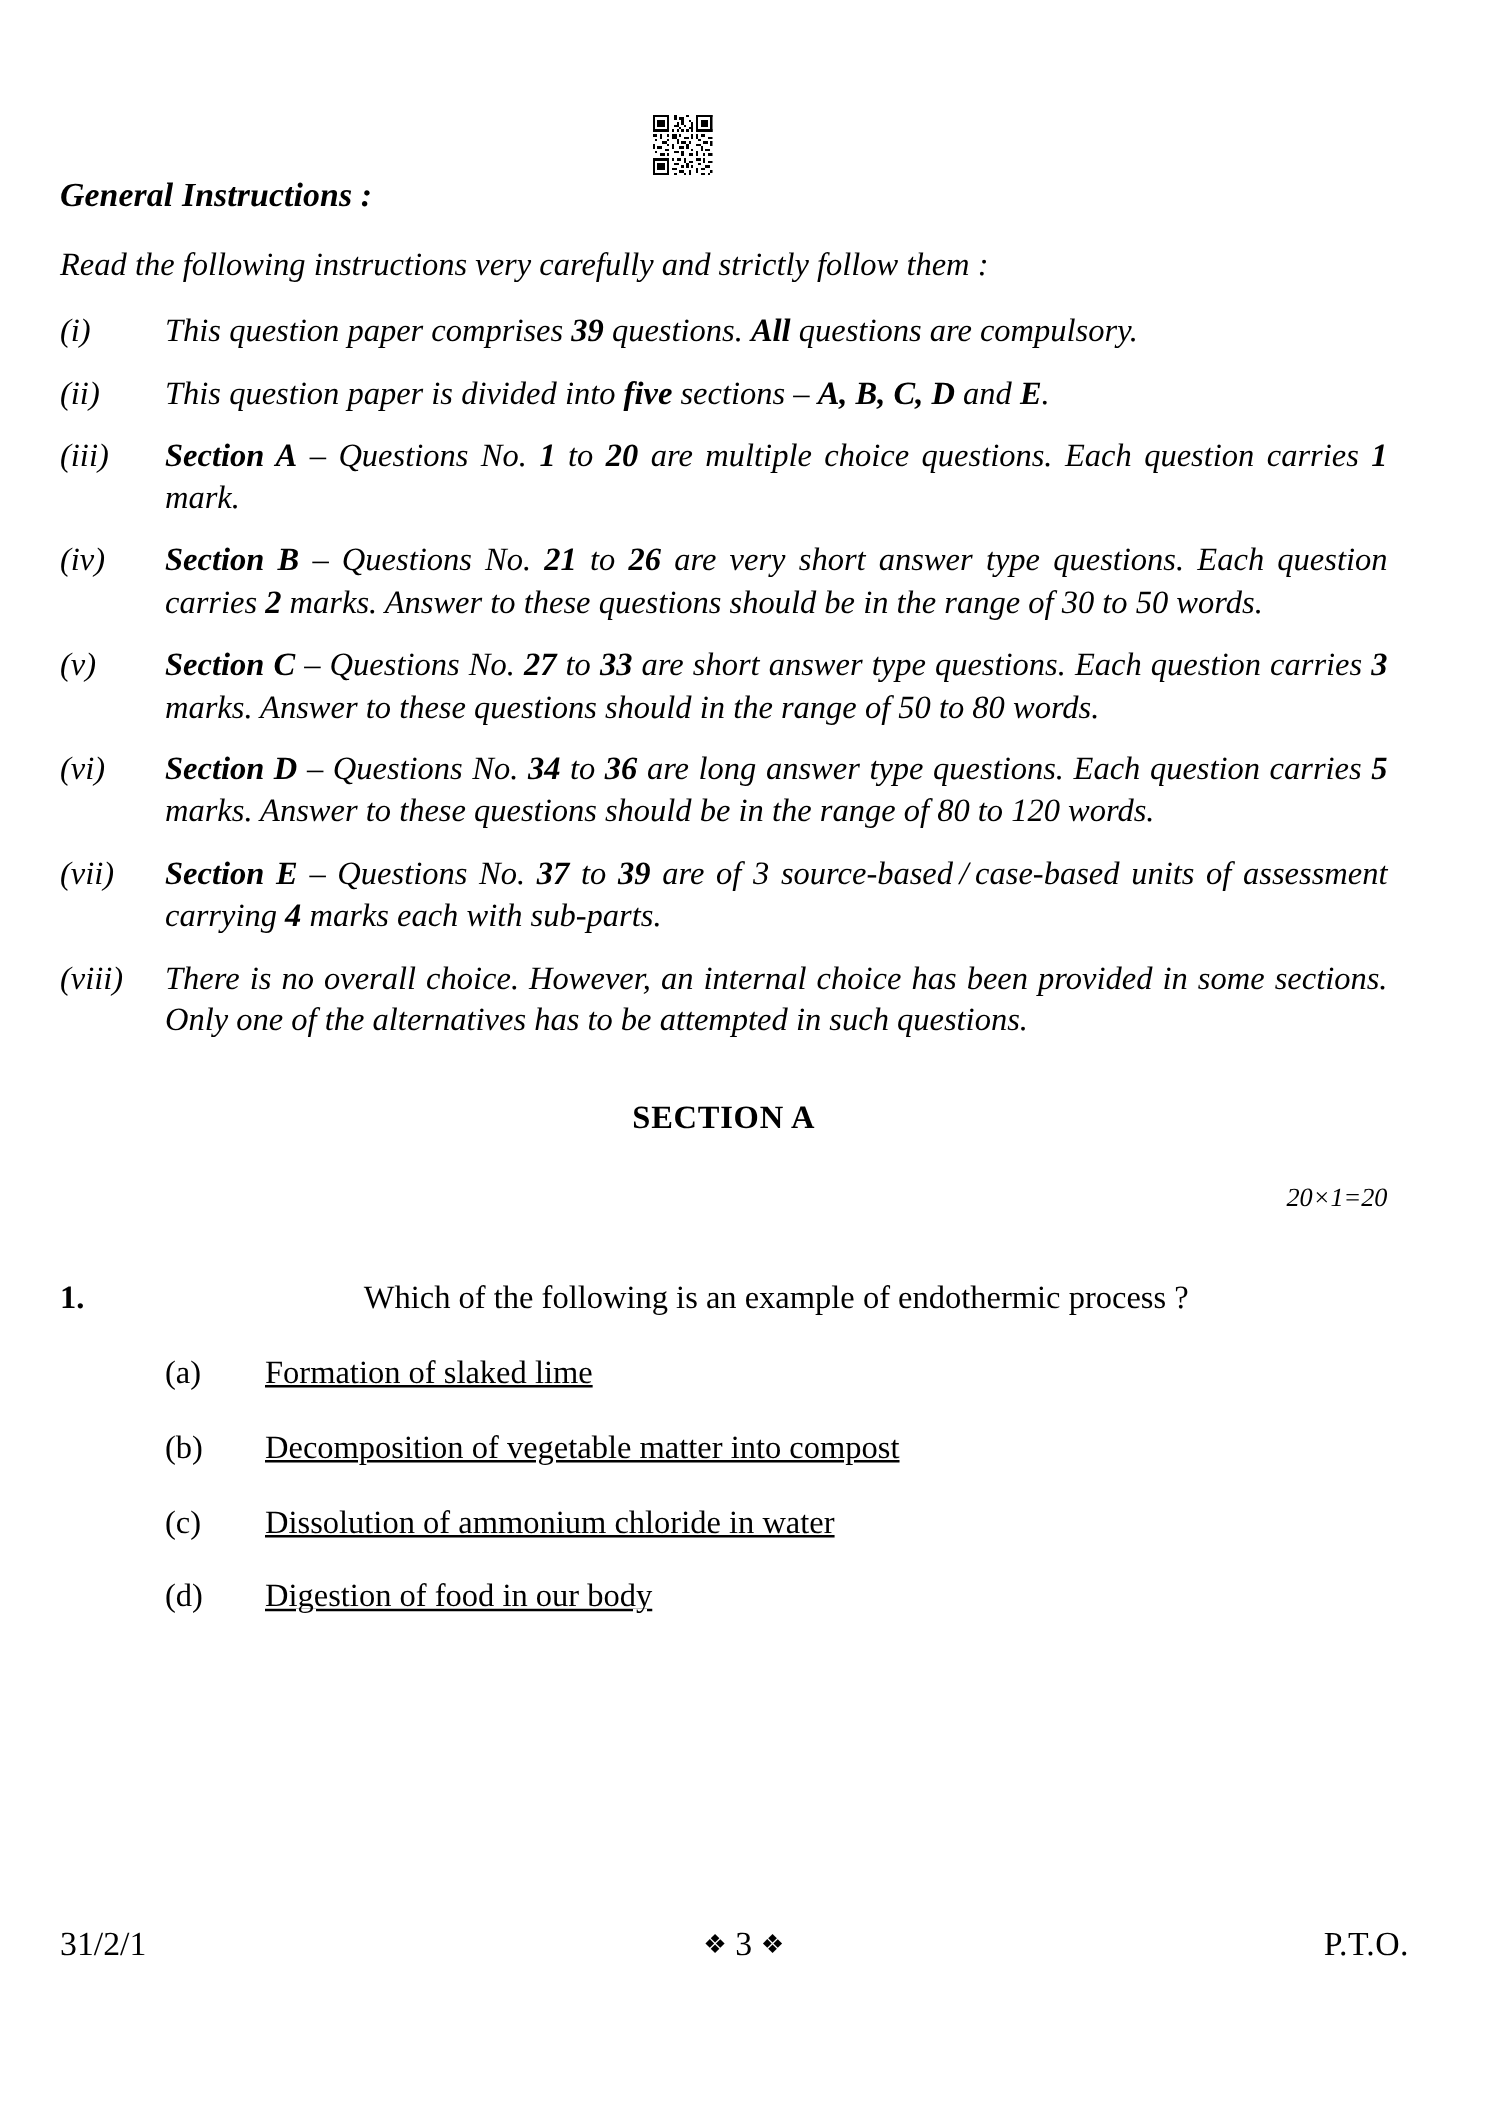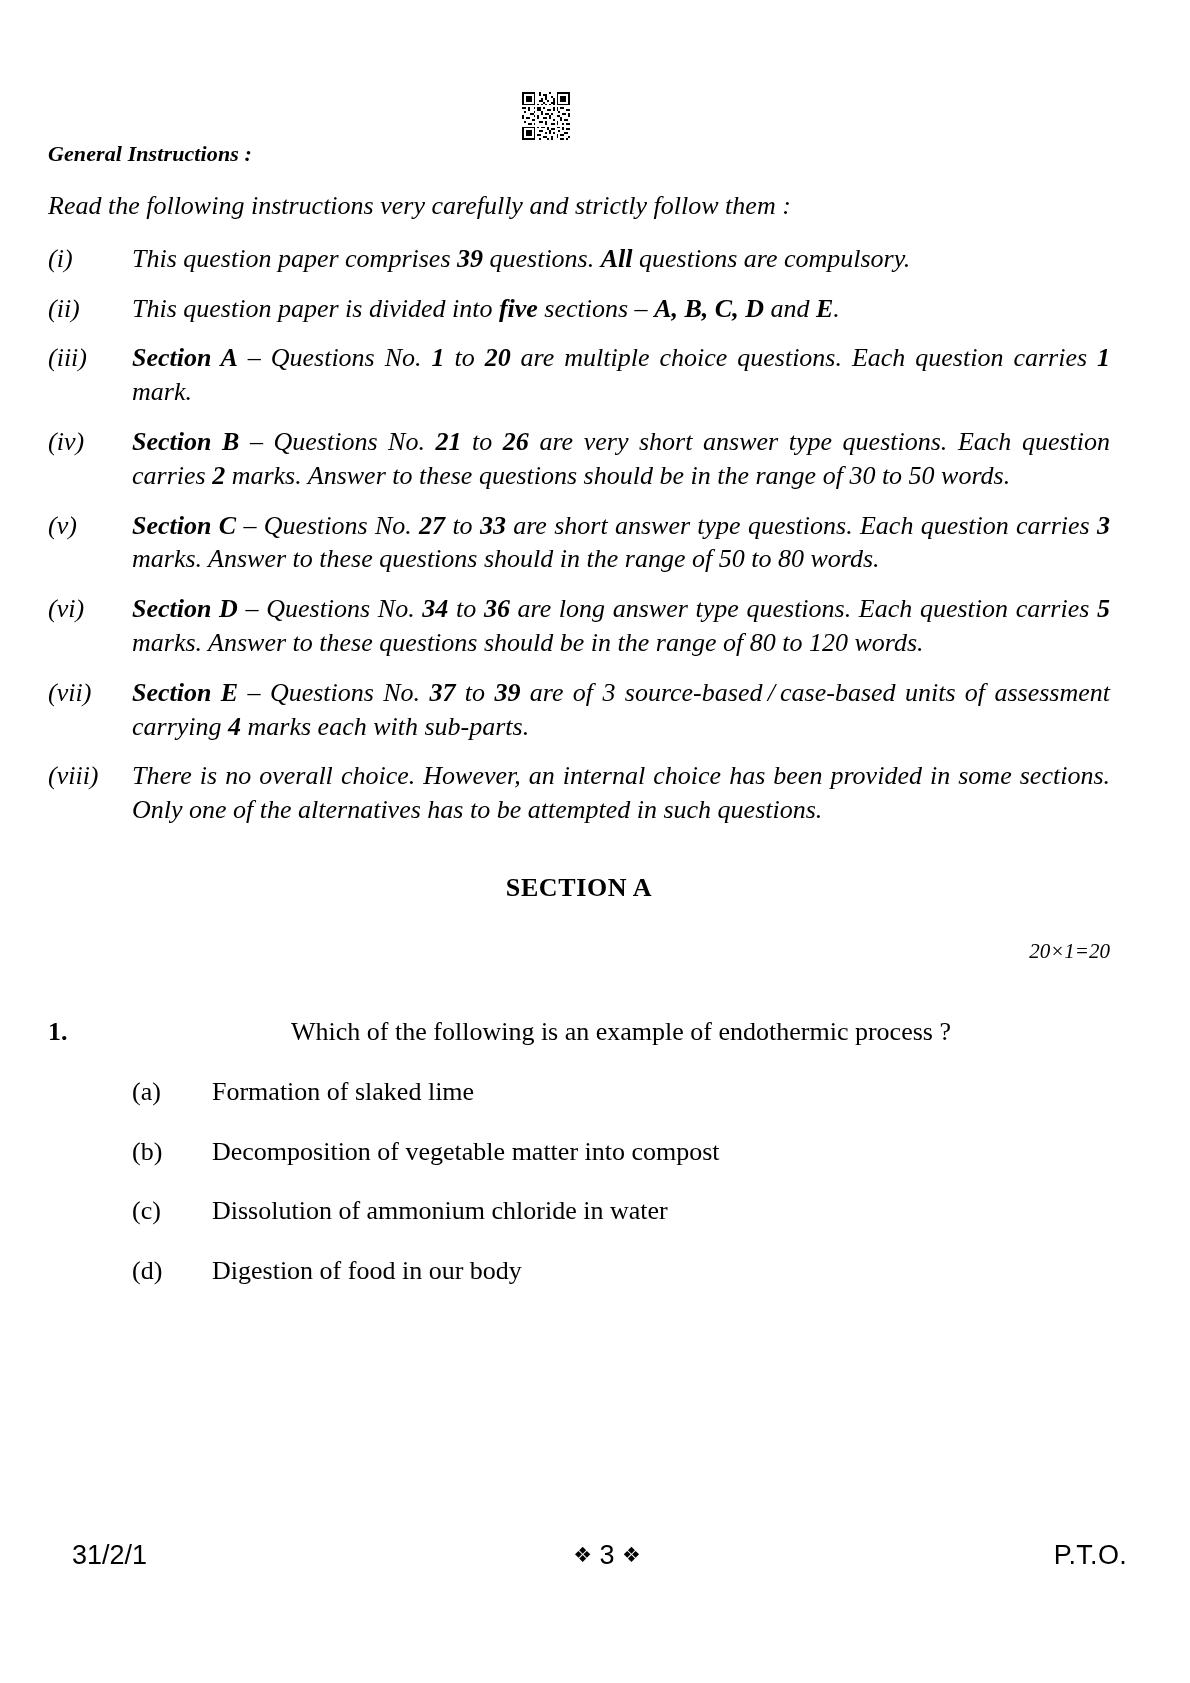--- a/index.html
+++ b/index.html
@@ -37,21 +37,21 @@
   .content {
     position: absolute;
     left: 48px;
     top: 140px;
     width: 1062px;
   }
 
   .heading {
     font-style: italic;
     font-weight: bold;
-    font-size: 22px;
+    font-size: 27px;
     line-height: 1.25;
     margin: 0 0 21px 0;
     letter-spacing: .1px;
   }
 
   .lead {
     font-style: italic;
     font-size: 26px;
     line-height: 1.28;
     margin: 0 0 20px 0;
@@ -130,33 +130,32 @@
     display: flex;
     margin-top: 26px;
     margin-left: 84px;
     font-size: 26px;
     line-height: 1.3;
   }
   .opt-label {
     flex: 0 0 80px;
     width: 80px;
   }
-  .opt-text { flex: 1 1 auto; }
+  .opt-text { flex: 1 1 auto; text-decoration: underline; }
 
   
   .footer {
     position: absolute;
     left: 48px;
     right: 48px;
     top: 1540px;
     height: 40px;
-    font-family: Liberation Sans, sans-serif;
+    font-family: Liberation Serif, serif;
     font-size: 27px;
     color: #000;
-    margin-left: 24px;
   }
   .footer-left {
     position: absolute;
     left: 0; top: 0;
   }
   .footer-center {
     position: absolute;
     left: 0; right: 0; top: 0;
     text-align: center;
   }

